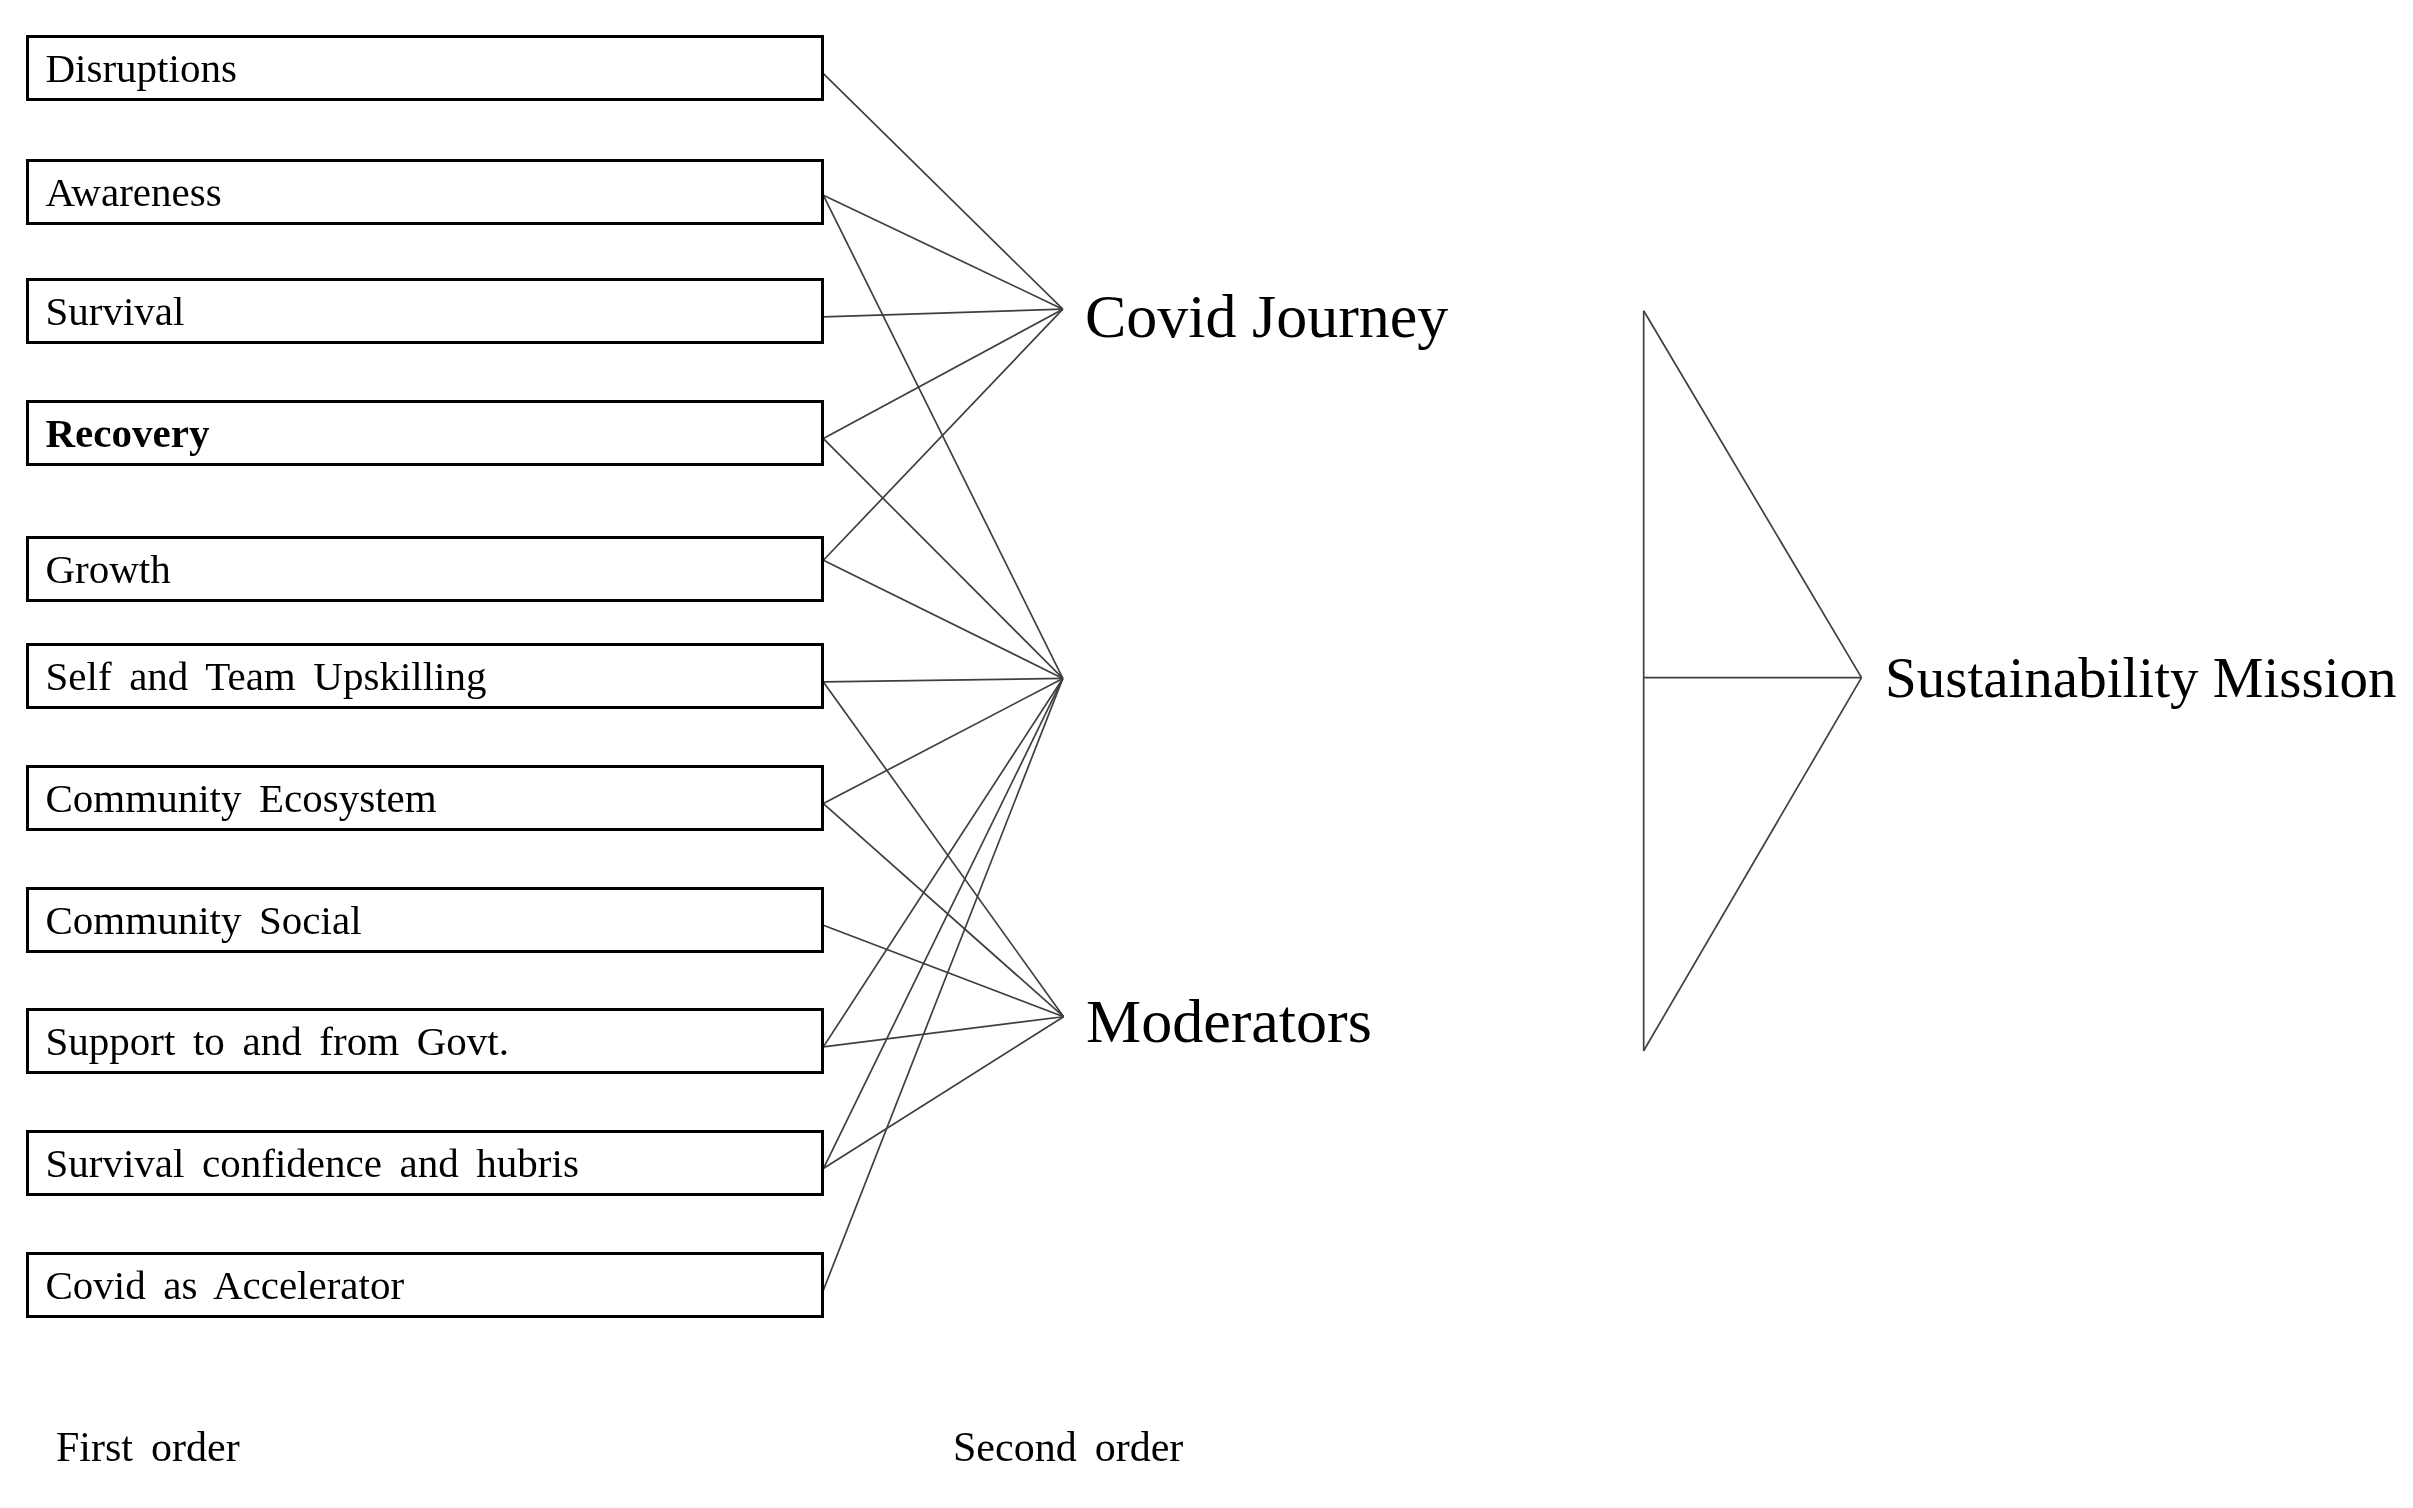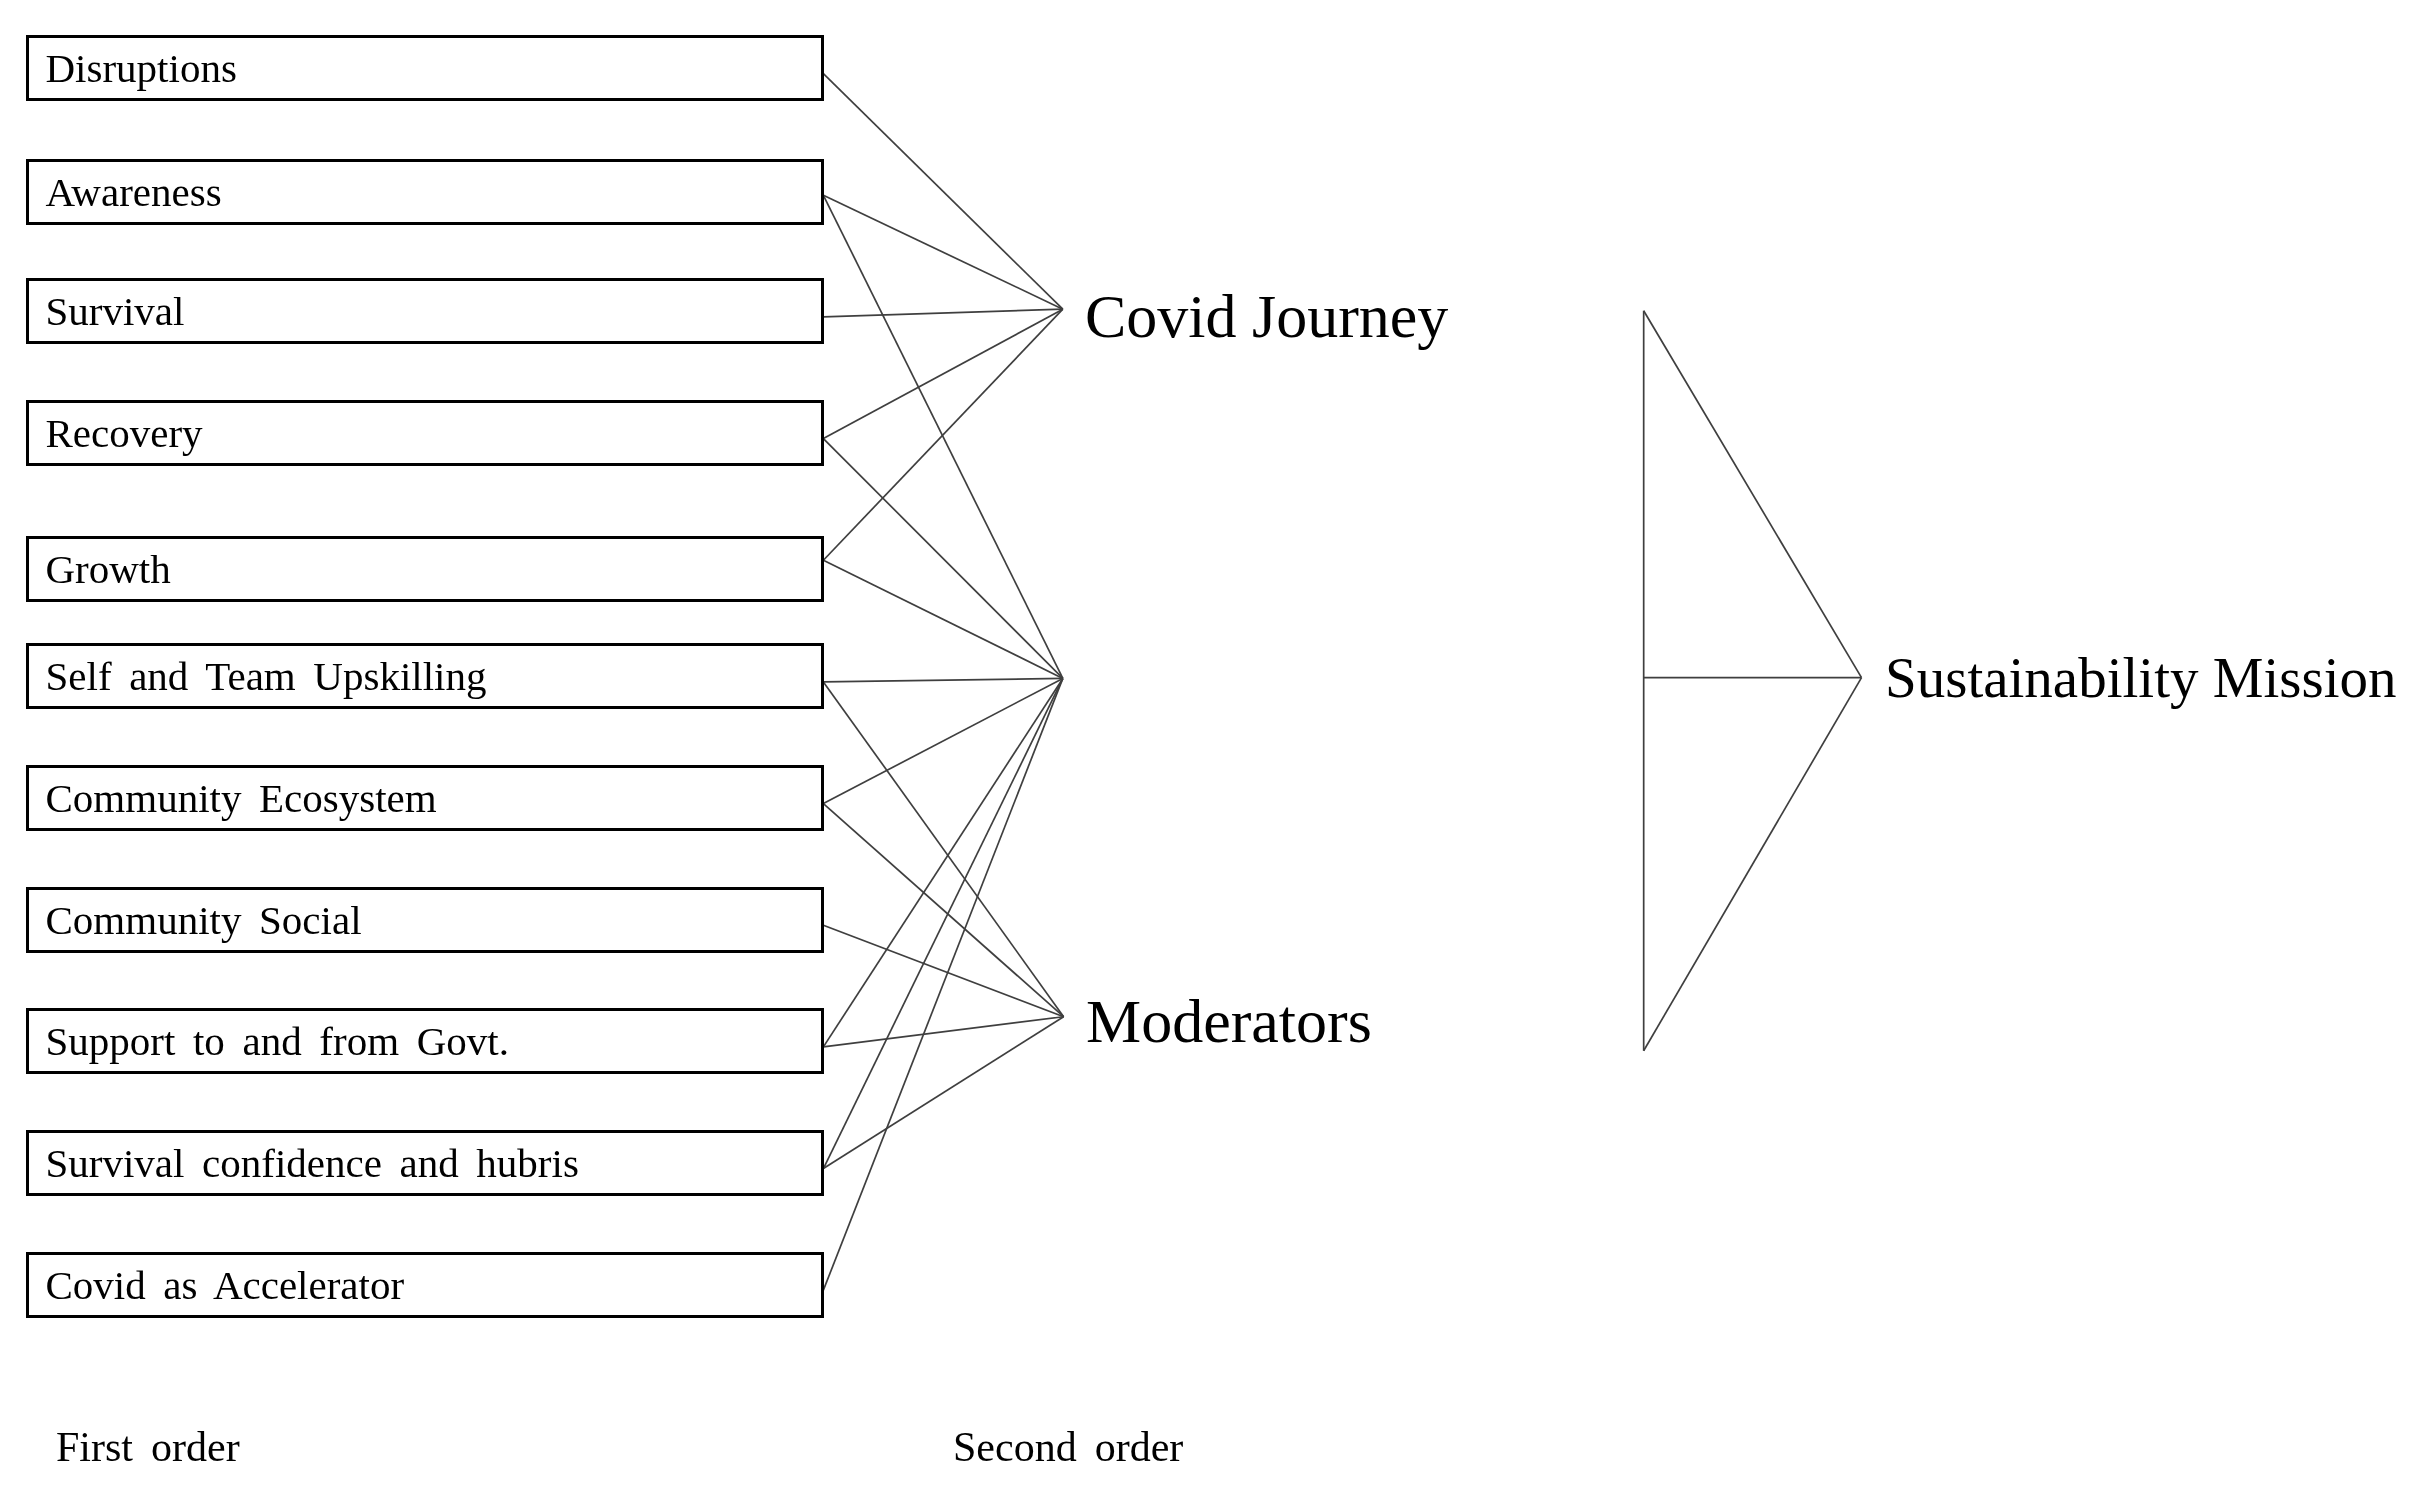--- a/index.html
+++ b/index.html
@@ -92,21 +92,21 @@
 
   <div class="fo-box" style="top: 35px;">
     <span class="fo-label">Disruptions</span>
   </div>
   <div class="fo-box" style="top: 159px;">
     <span class="fo-label">Awareness</span>
   </div>
   <div class="fo-box" style="top: 278px;">
     <span class="fo-label">Survival</span>
   </div>
-  <div class="fo-box" style="top: 400px;">
+  <div class="fo-box" style="top: 400px; font-weight: bold;">
     <span class="fo-label">Recovery</span>
   </div>
   <div class="fo-box" style="top: 536px;">
     <span class="fo-label">Growth</span>
   </div>
   <div class="fo-box" style="top: 643px;">
     <span class="fo-label">Self and Team Upskilling</span>
   </div>
   <div class="fo-box" style="top: 765px;">
     <span class="fo-label">Community Ecosystem</span>

